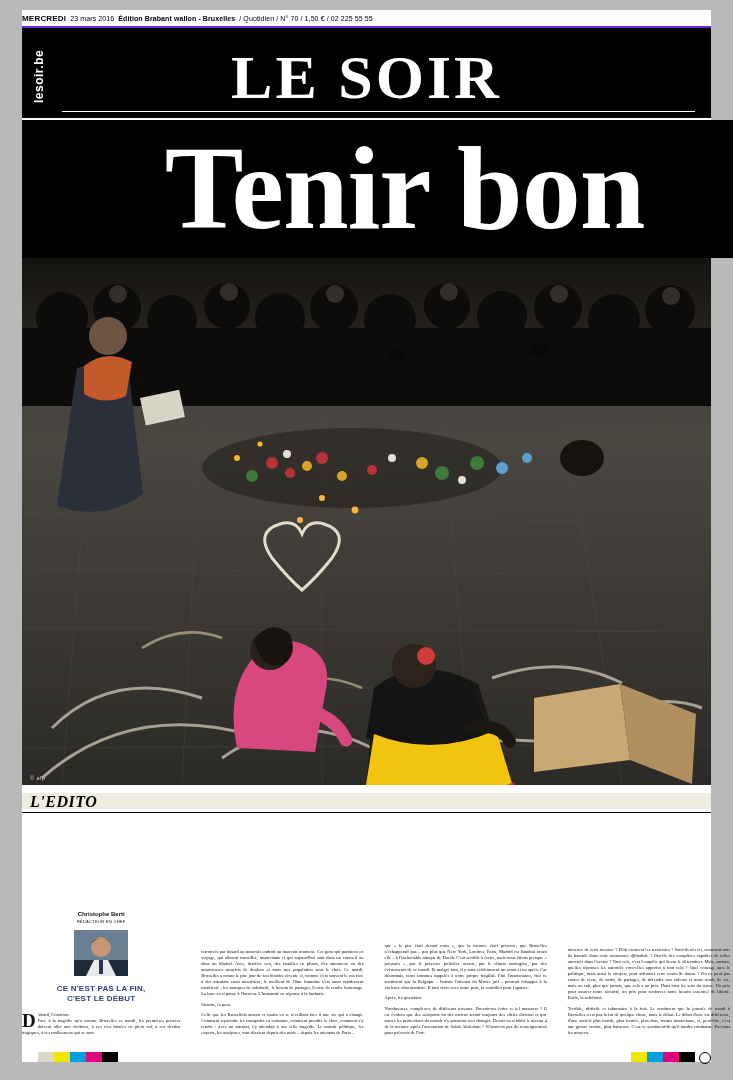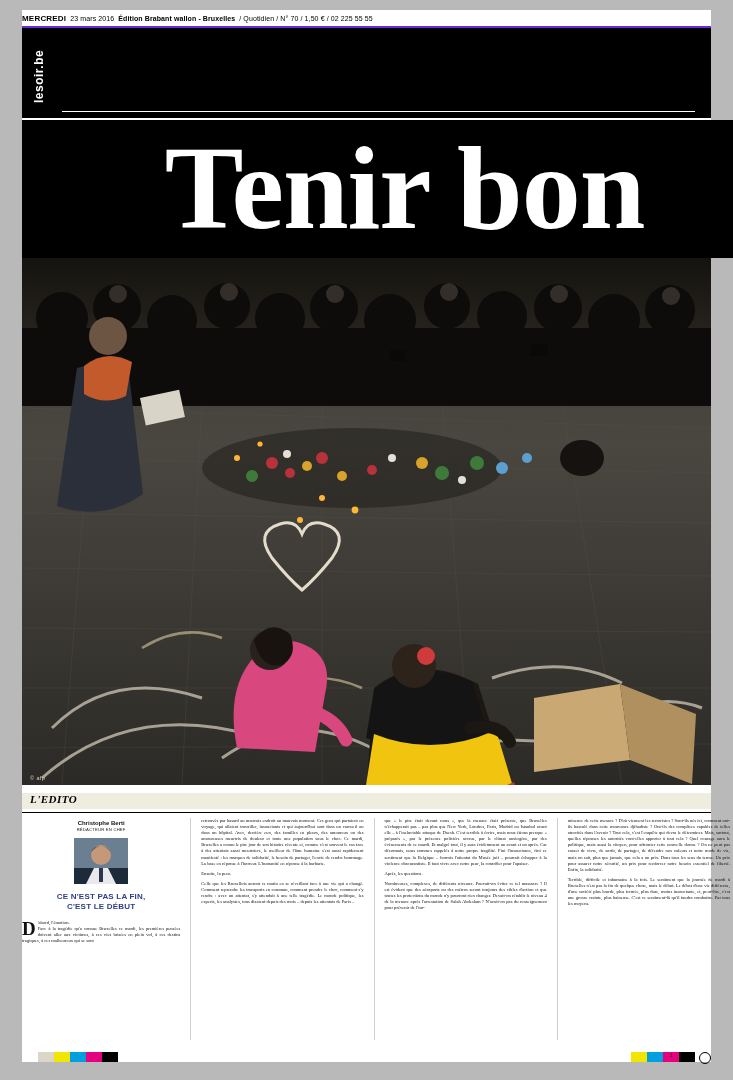--- a/index.html
+++ b/index.html
@@ -134,21 +134,21 @@
     height: 16px;
     background: #efece0;
   }
   .edito-label {
     position: absolute;
     left: 30px;
     top: 793px;
     font-family: "Liberation Serif", serif;
     font-style: italic;
     font-weight: bold;
-    font-size: 11px;
+    font-size: 16px;
     color: #000;
     letter-spacing: 0.5px;
   }
   .edito-rule {
     position: absolute;
     left: 22px;
     top: 812px;
     width: 689px;
     height: 1px;
     background: #000;
@@ -156,20 +156,21 @@
 
   
   .edito {
     position: absolute;
     left: 22px;
     top: 818px;
     width: 708px;
     height: 222px;
     display: flex;
     gap: 10px;
+    align-items: flex-end;
   }
   .col {
     width: 164px;
     position: relative;
     font-family: "Liberation Serif", serif;
     font-size: 4.6px;
     line-height: 6.1px;
     text-align: justify;
     color: #111;
     hyphens: auto;
@@ -284,20 +285,21 @@
 
   <div class="topbar">
     <span class="day">MERCREDI</span>
     <span class="meta">23 mars 2016</span>
     <span class="meta" style="margin-left:4px;font-weight:bold">Édition Brabant wallon - Bruxelles</span>
     <span class="meta" style="margin-left:4px">/ Quotidien / N° 70 / 1,50 € / 02 225 55 55</span>
   </div>
 
   <div class="masthead">
     <div class="site-url">lesoir.be</div>
+    <div class="masthead-title">LE SOIR</div>
     <div class="masthead-rule"></div>
   </div>
 
   <div class="headline">Tenir bon</div>
 
   <div class="photo">
     <svg width="689" height="527" viewBox="0 0 689 527">
       <defs>
         <linearGradient id="ground" x1="0" y1="0" x2="0" y2="1">
           <stop offset="0%" stop-color="#3b3833"></stop>

